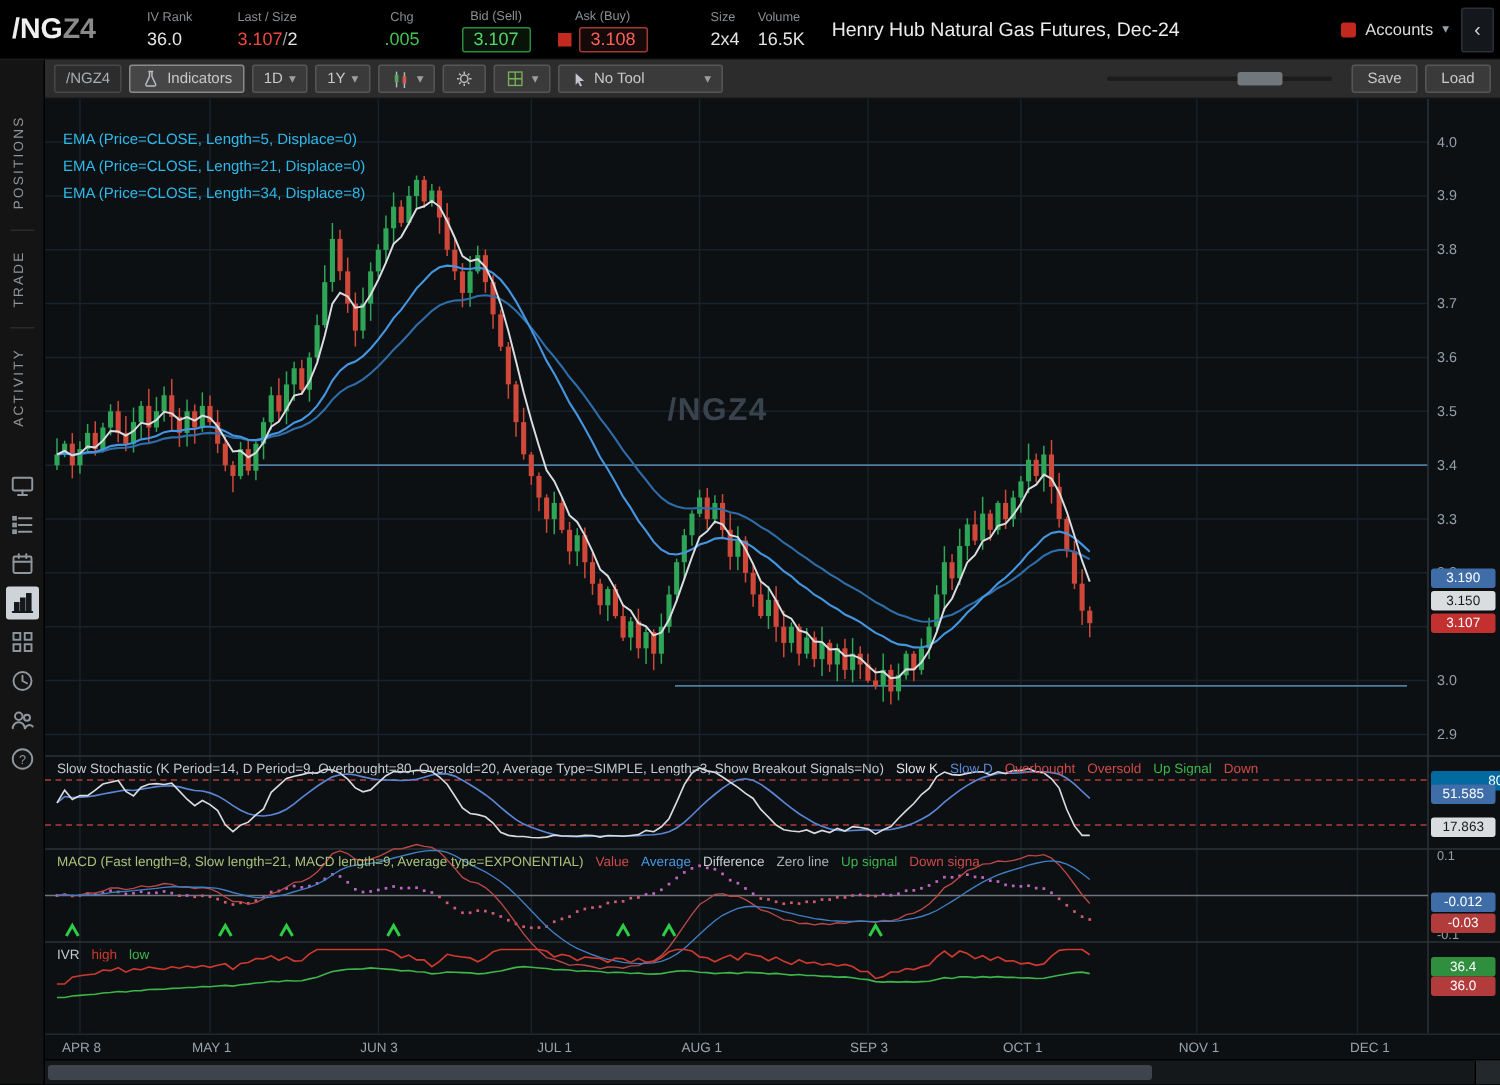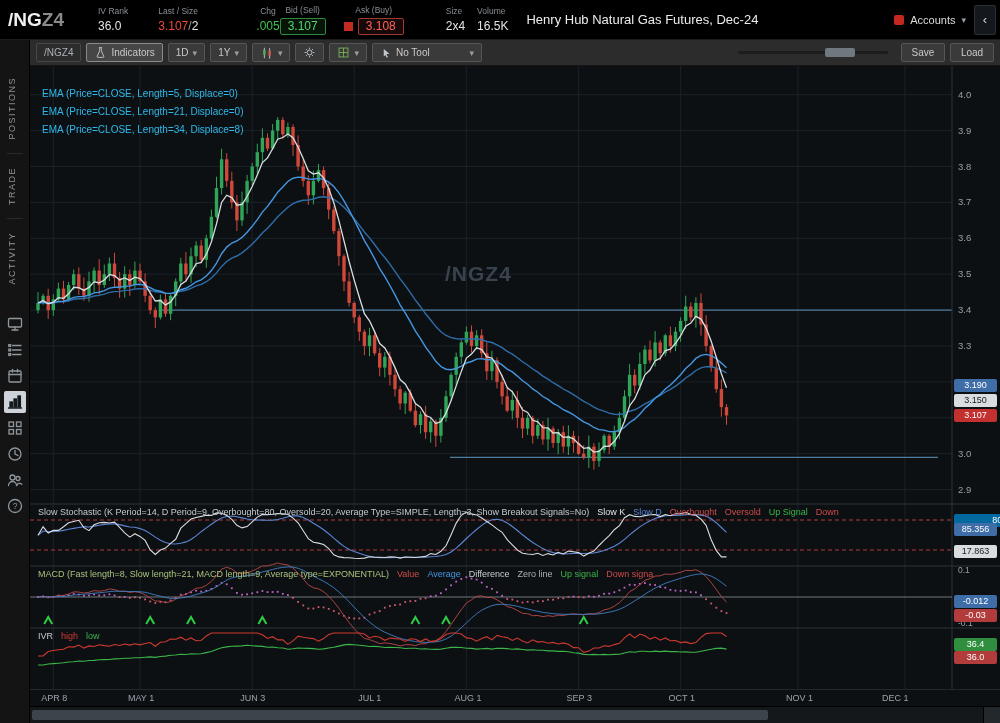--- a/index.html
+++ b/index.html
@@ -78,21 +78,21 @@
     <div class="tb-field" style="margin-left:30px">
       <span class="tb-label">Last / Size</span>
       <span class="tb-value">
         <span class="red">3.107</span><span class="dim">/</span><span>2</span>
       </span>
     </div>
     <div class="tb-field center" style="margin-left:58px">
       <span class="tb-label">Chg</span>
       <span class="tb-value green">.005</span>
     </div>
-    <div class="tb-field center" style="">
+    <div class="tb-field center" style="margin-left:28px">
       <span class="tb-label">Bid (Sell)</span>
       <span class="quote-box bid">3.107</span>
     </div>
     <div class="tb-field center" style="margin-left:18px">
       <span class="tb-label">Ask (Buy)</span>
       <span class="ask-row">
         <span class="red-flag"></span>
         <span class="quote-box ask">3.108</span>
       </span>
     </div>
@@ -751,38 +751,38 @@
         <div class="panel-header" style="top:503px">
           <span class="ph-title macd-title">MACD (Fast length=8, Slow length=21, MACD length=9, Average type=EXPONENTIAL)</span><span id="macd-legend"><span class="leg-item" style="color: rgb(207, 74, 74);">Value</span><span class="leg-item" style="color: rgb(69, 150, 224);">Average</span><span class="leg-item" style="color: rgb(200, 205, 210);">Difference</span><span class="leg-item" style="color: rgb(170, 178, 184);">Zero line</span><span class="leg-item" style="color: rgb(60, 181, 74);">Up signal</span><span class="leg-item" style="color: rgb(207, 74, 74);">Down signa</span></span>
         </div>
         <div class="panel-header" style="top:565px">
           <span class="ph-title">IVR</span><span id="ivr-legend"><span class="leg-item" style="color: rgb(207, 58, 47);">high</span><span class="leg-item" style="color: rgb(60, 181, 74);">low</span></span>
         </div>
       <div class="axis-bubble" style="top: 313px; background: rgb(62, 109, 168); color: rgb(255, 255, 255);">3.190</div>
           <div class="axis-bubble" style="top: 328px; background: rgb(217, 221, 224); color: rgb(26, 26, 26);">3.150</div>
           <div class="axis-bubble" style="top: 343px; background: rgb(194, 48, 48); color: rgb(255, 255, 255);">3.107</div>
           <div class="axis-bubble" style="top: 448px; background: #0369a1; color: rgb(255, 255, 255); padding-left: 28px;">80.00</div>
-          <div class="axis-bubble" style="top: 457px; background: rgb(62, 109, 168); color: rgb(255, 255, 255);">85.356</div>
+          <div class="axis-bubble" style="top: 457px; background: rgb(62, 109, 168); color: rgb(255, 255, 255);">51.585</div>
           <div class="axis-bubble" style="top: 479px; background: rgb(217, 221, 224); color: rgb(26, 26, 26);">17.863</div>
           <div class="axis-bubble" style="top: 529px; background: rgb(62, 109, 168); color: rgb(255, 255, 255);">-0.012</div>
           <div class="axis-bubble" style="top: 543px; background: rgb(178, 59, 59); color: rgb(255, 255, 255);">-0.03</div>
           <div class="axis-bubble" style="top: 572px; background: rgb(47, 143, 63); color: rgb(255, 255, 255);">36.4</div>
           <div class="axis-bubble" style="top: 585px; background: rgb(178, 59, 59); color: rgb(255, 255, 255);">36.0</div>
         </div>
 
       <div class="timeline" id="timeline">
           <span class="date-label" style="left: 11.3px;">APR 8</span>
           <span class="date-label" style="left: 98px;">MAY 1</span>
           <span class="date-label" style="left: 210.2px;">JUN 3</span>
           <span class="date-label" style="left: 312.2px; margin-left: 16px;">JUL 1</span>
           <span class="date-label" style="left: 424.4px;">AUG 1</span>
           <span class="date-label" style="left: 536.6px;">SEP 3</span>
           <span class="date-label" style="left: 638.6px;">OCT 1</span>
           <span class="date-label" style="left: 755.9px;">NOV 1</span>
-          <span class="date-label" style="left: 824px; padding-left: 28px;">DEC 1</span>
+          <span class="date-label" style="left: 842px; padding-left: 28px;">DEC 1</span>
         </div>
 
       <div class="hscrollbar">
         <div class="scroll-thumb"></div>
         <div class="scroll-corner"></div>
       </div>
     </div>
   </div>
 </div>
 

